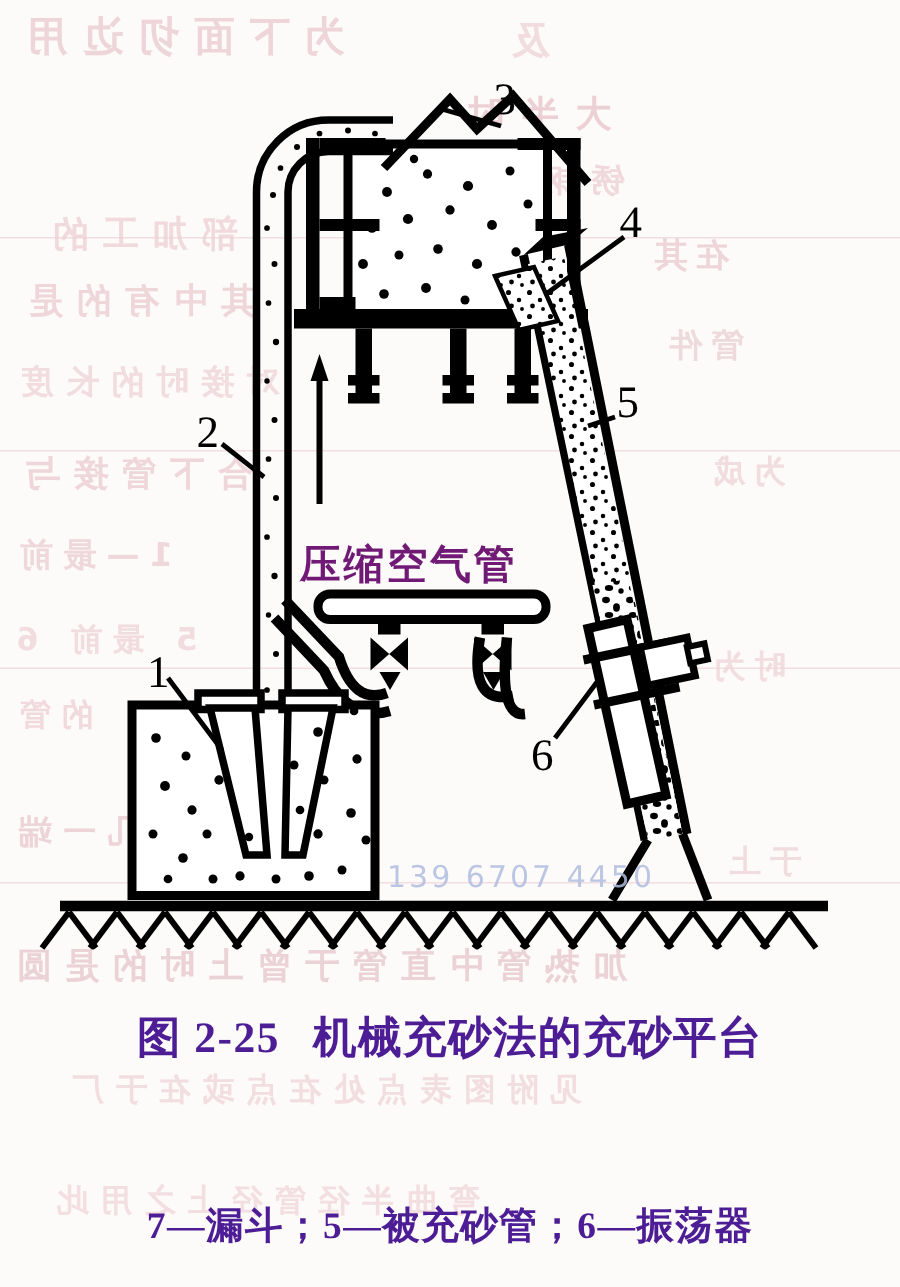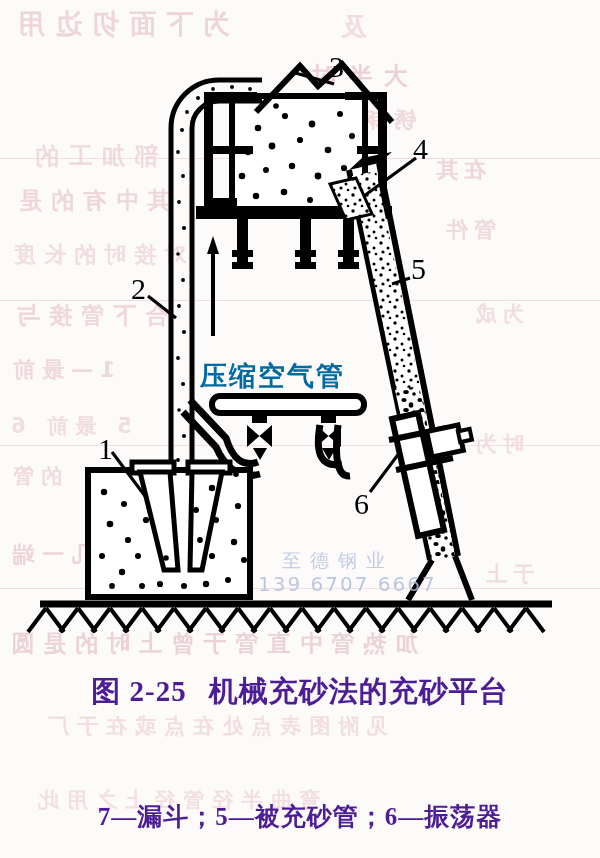--- a/index.html
+++ b/index.html
@@ -109,21 +109,21 @@
   .cap-legend2 {
     top: 800px;
     font-size: 25px;
     font-weight: 700;
     letter-spacing: 1px;
   }
 
   
   .dlabel {
     position: absolute;
-    color: #0369a1;
+    color: #701a75;
     font-family: "Liberation Serif", "DejaVu Serif", serif;
     font-weight: 700;
     white-space: nowrap;
   }
   .lbl-air { left: 200px; top: 358px; font-size: 27px; letter-spacing: 2px; }
 
   .numlabel {
     position: absolute;
     color: #000;
     font-family: "Liberation Serif", "DejaVu Serif", serif;
@@ -416,21 +416,20 @@
 
   <div class="dlabel lbl-air">压缩空气管</div>
 
   <div class="numlabel n1">1</div>
   <div class="numlabel n2">2</div>
   <div class="numlabel n3">3</div>
   <div class="numlabel n4">4</div>
   <div class="numlabel n5">5</div>
   <div class="numlabel n6">6</div>
 
-  <div class="wm wm-name">至德钢业</div>
-  <div class="wm wm-phone">139 6707 6667</div>
+  <div class="wm wm-phone">139 6707 4450</div>
 
   <div class="caption cap-title">
     <span class="fignum">图 2-25</span><span>机械充砂法的充砂平台</span>
   </div>
   <div class="caption cap-legend2">7—漏斗；5—被充砂管；6—振荡器</div>
 
 </div>
 
 </body></html>

